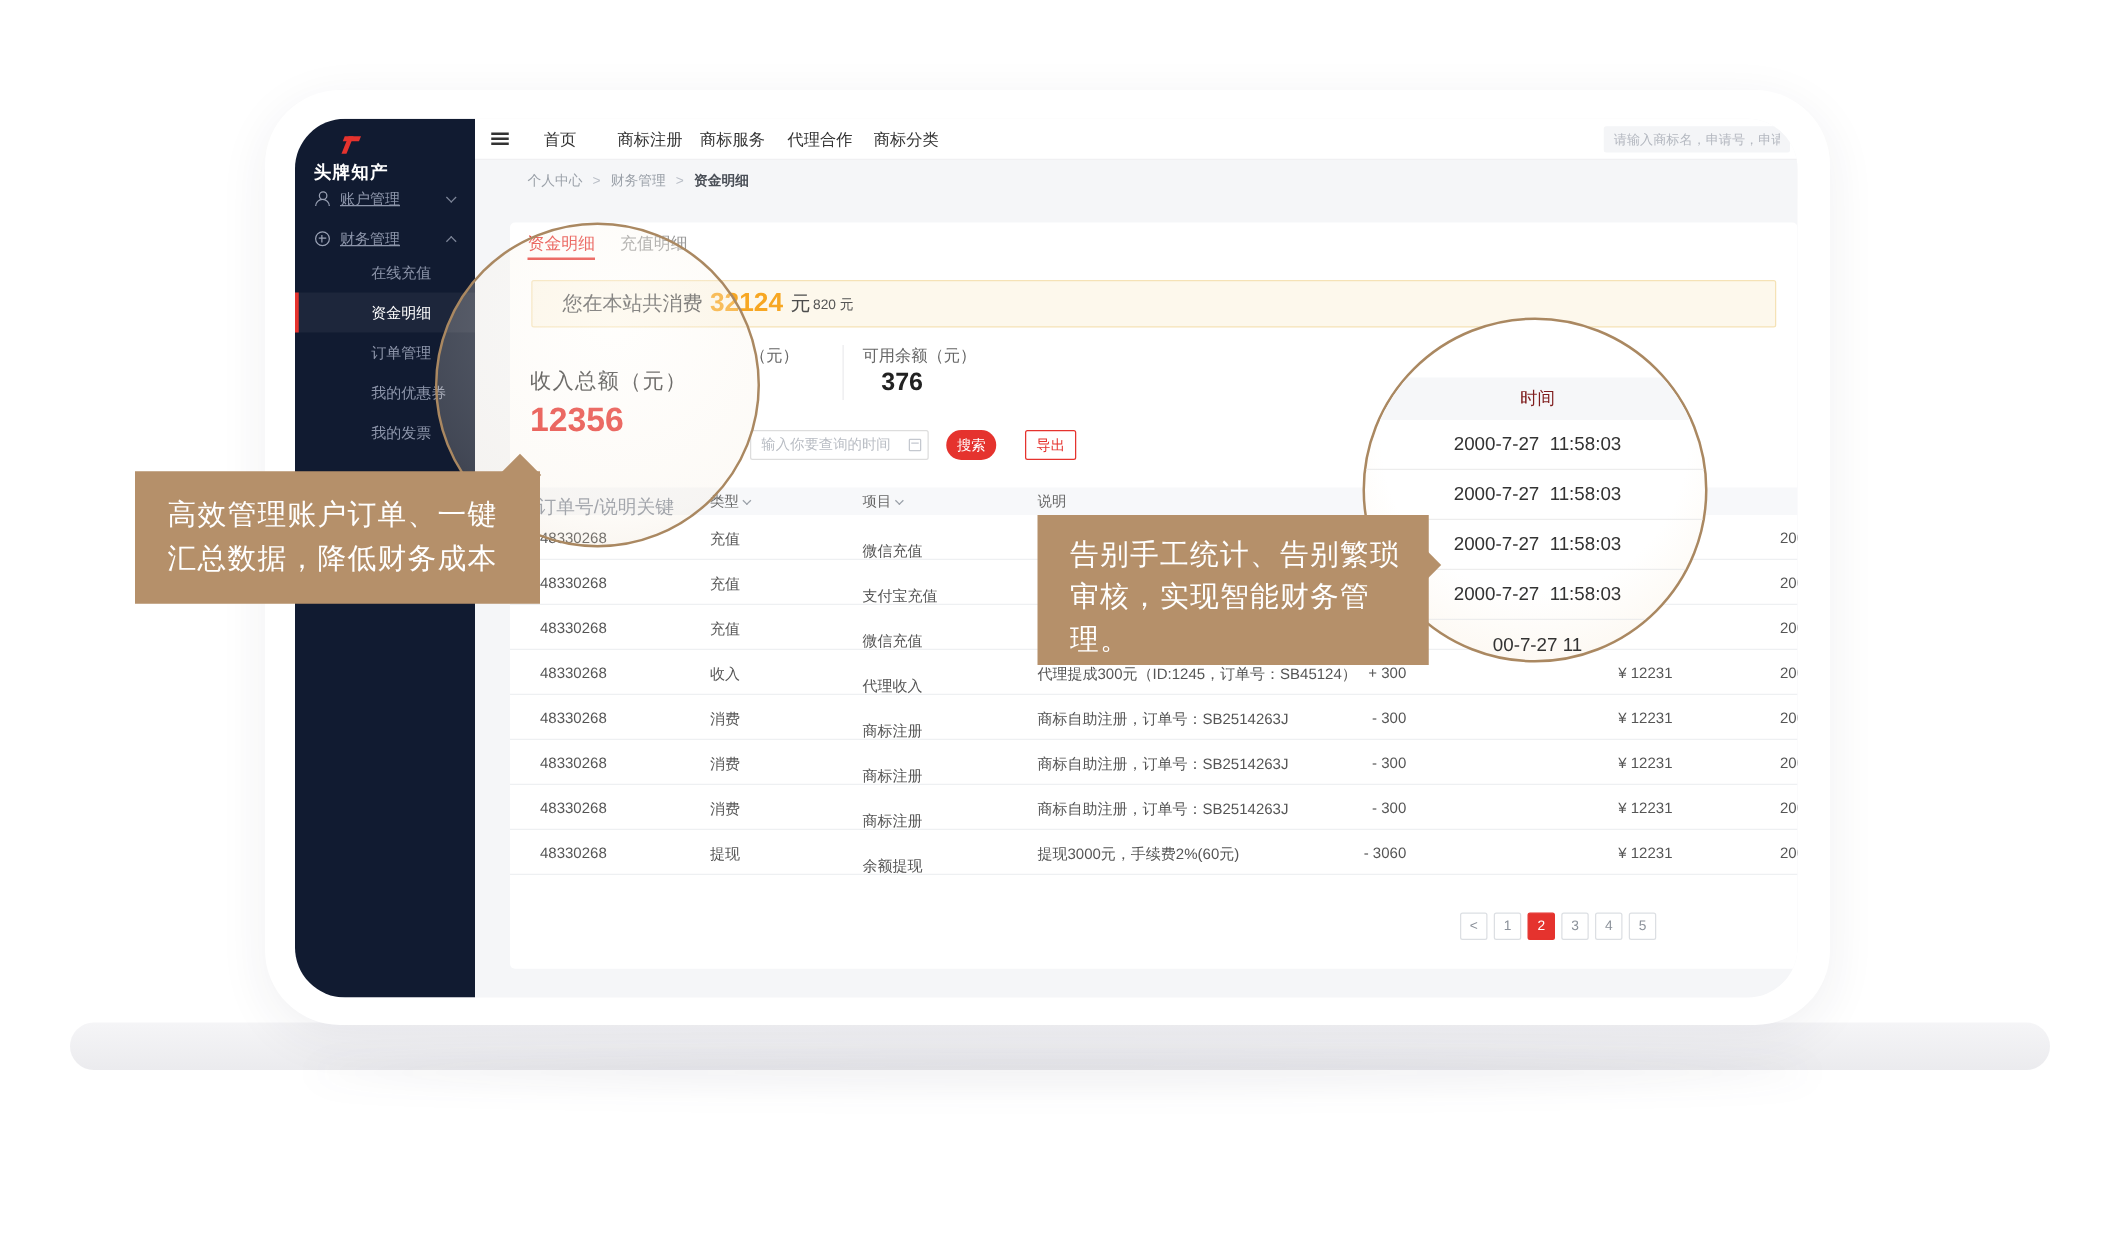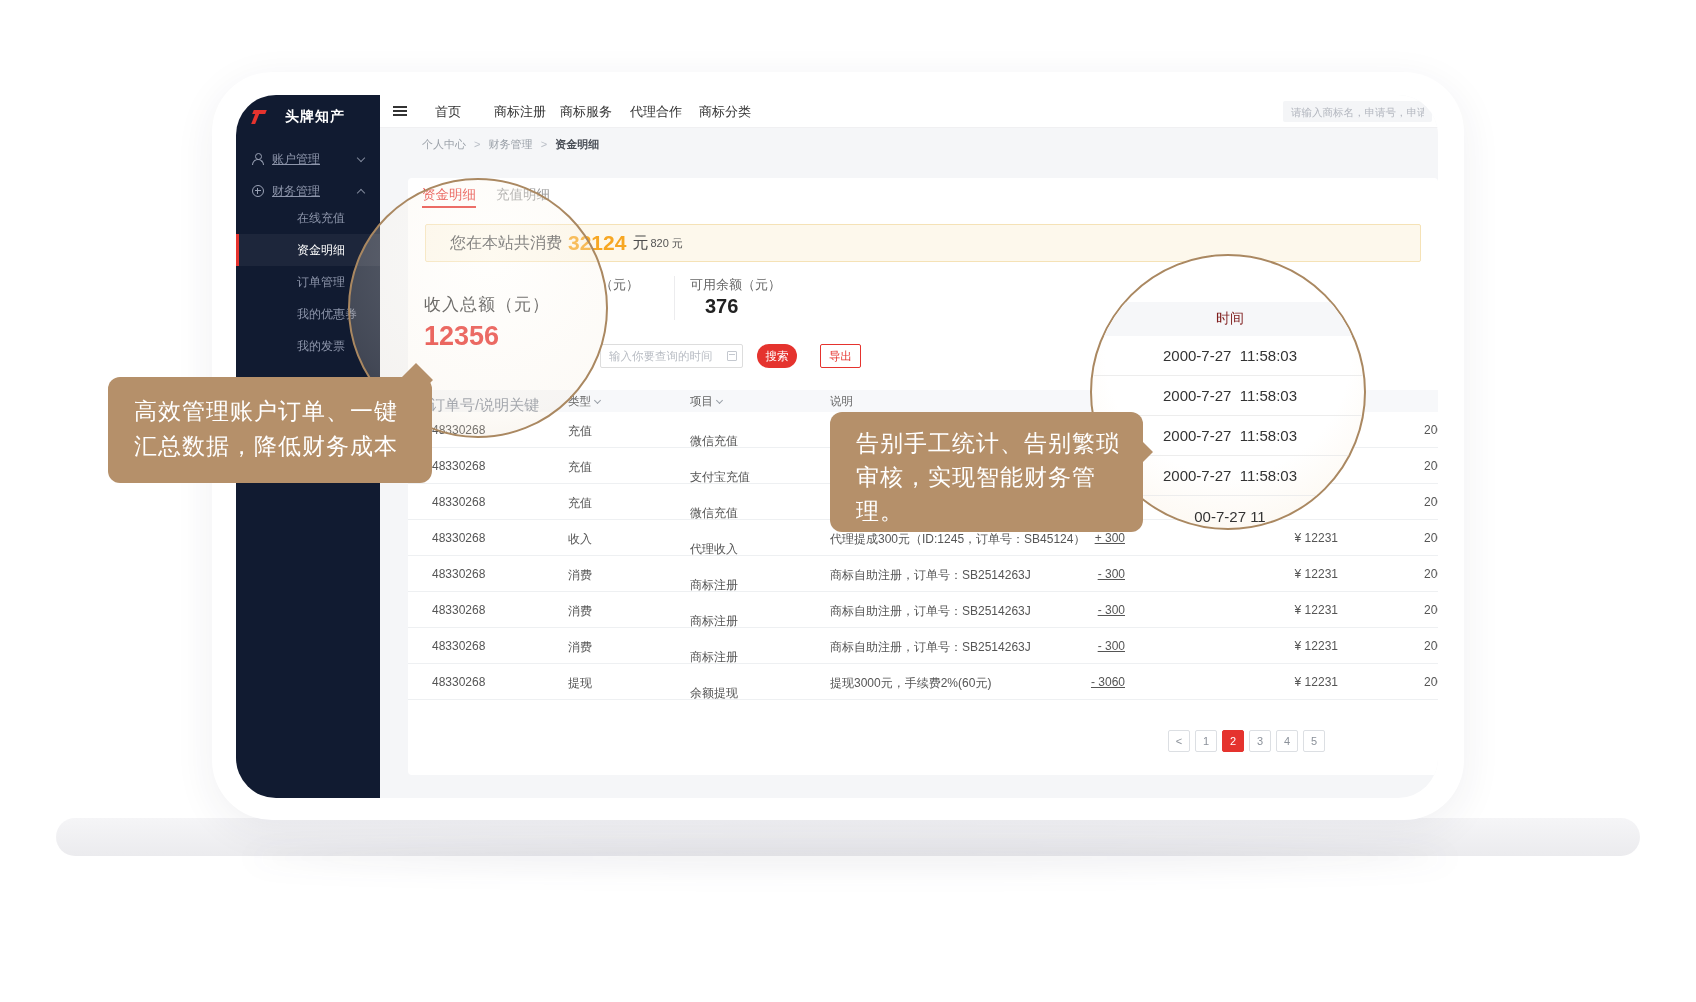--- a/index.html
+++ b/index.html
@@ -13,21 +13,21 @@
   .base { position:absolute; left:56px; top:818px; width:1584px; height:38px;
           background:linear-gradient(#f5f5f7,#ebebee); border-radius:20px; }
   .base-shadow { position:absolute; left:250px; top:846px; width:1200px; height:24px;
                  background:rgba(60,60,80,.07); filter:blur(12px); border-radius:50%; }
 
   .viewport { position:absolute; left:236px; top:95px; width:1202px; height:703px;
               border-radius:40px; overflow:hidden; background:#f5f6f8; }
 
   
   .sidebar { position:absolute; left:0; top:0; width:144px; height:703px; background:#111b31; }
-  .logo { position:absolute; left:15px; top:13px; display:flex; align-items:center; gap:17px; }
+  .logo { position:absolute; left:15px; top:13px; display:flex; align-items:center; gap:5px;flex-direction:column; }
   .logo-mark { position:relative; width:17px; height:16px; }
   .logo-mark::before { content:""; position:absolute; left:2px; top:1px; width:13px; height:4px;
                        background:#e5332e; transform:skewX(-22deg); }
   .logo-mark::after { content:""; position:absolute; left:3px; top:1px; width:4px; height:14px;
                       background:#e5332e; transform:skewX(-22deg); }
   .logo-text { color:#fff; font-size:14px; font-weight:bold; letter-spacing:1px; }
   .side-item { position:absolute; left:0; width:144px; height:32px; display:flex; align-items:center;
                padding-left:16px; gap:8px; color:#8e96ab; font-size:12px; cursor:pointer;text-decoration:underline; }
   .side-sub { position:absolute; left:0; width:144px; height:32px; display:flex; align-items:center;
               padding-left:61px; color:#8e96ab; font-size:12px; cursor:pointer; }
@@ -103,21 +103,21 @@
            border-bottom:1.2px solid #9aa0a8; transform:rotate(45deg); margin-left:4px; vertical-align:2px; }
   .magcol1 { position:absolute; left:22px; top:218px; font-size:15px; color:#8b929e; z-index:2; }
 
   .rows { position:absolute; left:0; top:234px; width:1030px; }
   .trow { position:relative; height:36px; border-bottom:1px solid #eef0f2; font-size:12px; color:#555; }
   .trow span { position:absolute; top:11px; }
   .c-order { left:24px; }
   .c-type { left:160px; }
   .c-proj { left:282px;margin-top:10px; }
   .c-desc { left:422px; }
-  .c-amt { left:617px; width:100px; text-align:right;text-decoration:underline; }
+  .c-amt { left:617px; width:100px; text-align:right; }
   .c-bal { left:790px; width:140px; text-align:right; }
   .c-time { left:1016px; white-space:pre; }
 
   .pager { position:absolute; left:760px; top:552px; display:flex; gap:5px; }
   .pg { width:22px; height:22px; border:1px solid #dcdfe3; border-radius:2px; background:#fff; color:#8b919a;
         font-size:11px; display:flex; align-items:center; justify-content:center; cursor:pointer; }
   .pg.active { background:#e5332e; border-color:#e5332e; color:#fff; }
 
   
   .circle-l { position:absolute; left:348px; top:178px; width:260px; height:260px; border-radius:50%;
@@ -125,21 +125,21 @@
               background:radial-gradient(circle at 55% 30%, rgba(255,253,248,.35), rgba(244,233,216,.22) 70%, rgba(196,160,116,.18) 100%); }
   .circle-r { position:absolute; left:1090px; top:254px; width:276px; height:276px; border-radius:50%;
               border:2px solid #aa8861; z-index:5; overflow:hidden;
               background:radial-gradient(circle at 50% 35%, #ffffff 55%, #fdf9f3 80%, #f1e6d5 100%); }
   .mg-band { position:absolute; left:0; top:46px; width:276px; height:34px; background:#f6f7f9;
              display:flex; align-items:center; justify-content:center; font-size:14px; color:#7f1d1d; }
   .mg-row { position:absolute; left:0; width:276px; height:40px; border-bottom:1px solid #ededed;
             display:flex; align-items:center; justify-content:center; font-size:15px; color:#333; white-space:pre; }
 
   
-  .tip { position:absolute; background:#b5906a; border-radius:12px; color:#fff; z-index:10; }
+  .tip { position:absolute; background:#b5906a; border-radius:0; color:#fff; z-index:10; }
   .tip-l { left:108px; top:377px; width:324px; height:106px; padding:17px 0 0 26px; }
   .tip-l .ln { font-size:23px; line-height:35px; letter-spacing:1px; }
   .tip-r { left:830px; top:412px; width:313px; height:120px; padding:14px 0 0 26px; }
   .tip-r .ln { font-size:23px; line-height:34px; letter-spacing:1px; }
   .arr { position:absolute; width:24px; height:24px; background:#b5906a; transform:rotate(45deg); }
   .arr-l { left:296px; top:-9px; }
   .arr-r { left:294px; top:28px; }
 </style>
 </head>
 <body>

